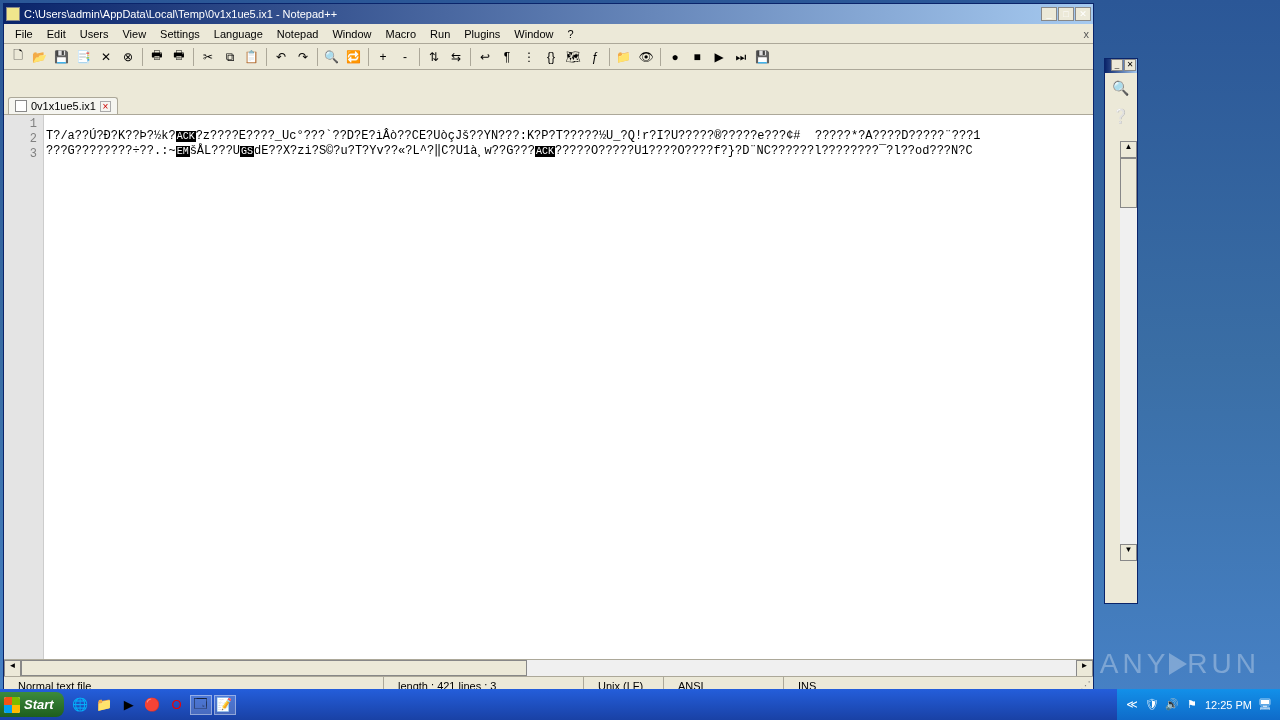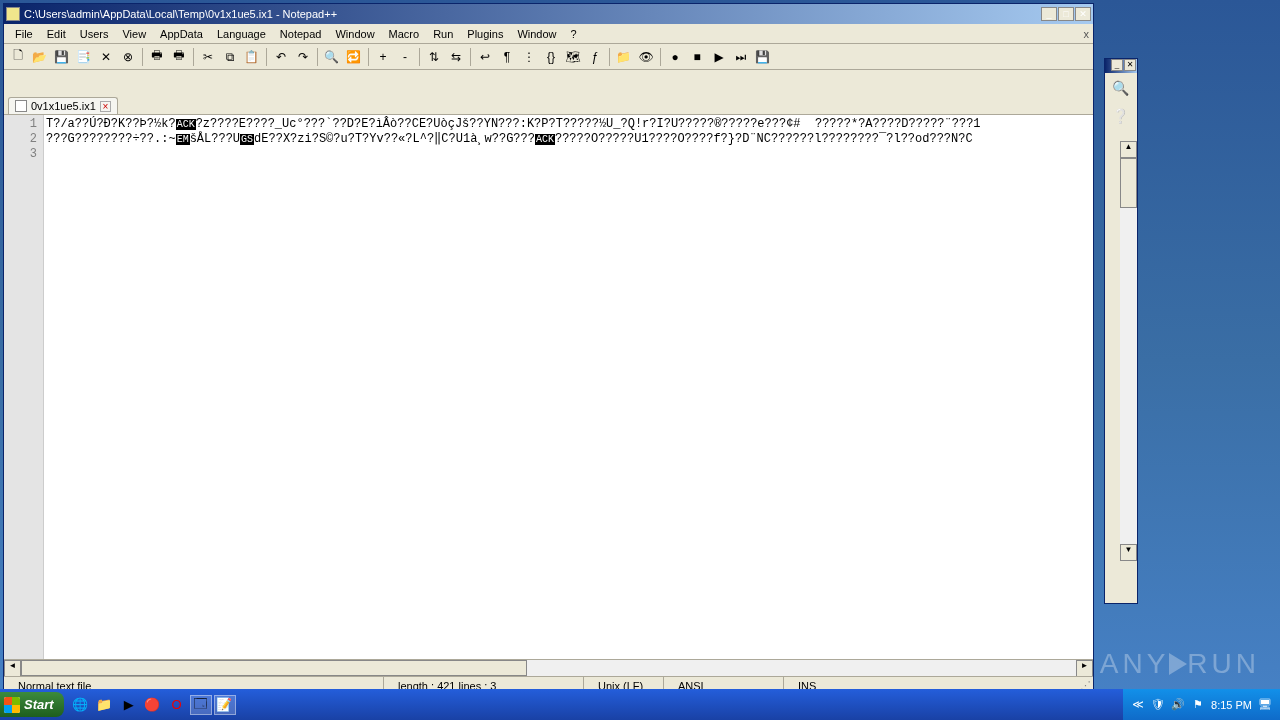--- a/index.html
+++ b/index.html
@@ -17,21 +17,21 @@
 .toolbar { height: 26px; background: #ece9d8; display: flex; align-items: center; padding: 2px 4px; gap: 2px; border-bottom: 1px solid #aca899; }
 .tool-btn { width: 20px; height: 20px; border: 1px solid transparent; display: flex; align-items: center; justify-content: center; cursor: pointer; font-size: 12px; }
 .tool-sep { width: 1px; height: 18px; background: #aca899; margin: 0 2px; }
 .tabbar { height: 22px; background: #ece9d8; display: flex; align-items: flex-end; padding: 0 4px; border-bottom: 1px solid #aca899; margin-top: 23px; }
 .tab { display: flex; align-items: center; gap: 4px; padding: 2px 6px; background: #f5f5f0; border: 1px solid #aca899; border-bottom: none; border-radius: 3px 3px 0 0; font-size: 11px; cursor: pointer; }
 .tab-icon { width: 12px; height: 12px; background: #fff; border: 1px solid #888; }
 .tab-close { width: 11px; height: 11px; color: #c00; font-size: 10px; cursor: pointer; border: 1px solid #aaa; line-height: 9px; text-align: center; }
 .editor-wrap { flex: 1; display: flex; background: #fff; position: relative; overflow: hidden; }
 .linenums { width: 40px; background: #e4e4e4; color: #808080; font-family: 'Courier New', monospace; font-size: 12px; padding: 2px 6px 2px 0; text-align: right; border-right: 1px solid #ccc; }
 .linenums div { height: 15px; line-height: 15px; }
-.editor { flex: 1; font-family: 'Courier New', monospace; font-size: 12px; padding: 2px 2px; overflow: hidden; white-space: pre; }
+.editor { flex: 1; font-family: 'Courier New', monospace; font-size: 12px; padding: 14px 2px; overflow: hidden; white-space: pre; }
 .editor div { height: 15px; line-height: 15px; }
 .ctrl-char { background: #000; color: #fff; font-size: 10px; padding: 0 1px; }
 .hscroll { height: 17px; background: #ece9d8; display: flex; border-top: 1px solid #aca899; }
 .hscroll-btn { width: 17px; height: 17px; background: #ece9d8; border: 1px solid #888; font-size: 8px; text-align: center; cursor: pointer; }
 .hscroll-track { flex: 1; background: #f0f0f0; position: relative; }
 .hscroll-thumb { position: absolute; left: 0; width: 48%; height: 100%; background: #ece9d8; border: 1px solid #888; }
 .statusbar { height: 18px; background: #ece9d8; display: flex; align-items: center; font-size: 11px; border-top: 1px solid #aca899; }
 .status-cell { padding: 0 14px; border-right: 1px solid #aca899; height: 100%; display: flex; align-items: center; }
 .status-grip { margin-left: auto; padding: 0 2px; color: #888; }
 
@@ -71,21 +71,21 @@
         <div class="tbtn">□</div>
         <div class="tbtn">✕</div>
       </div>
     </div>
 
     <div class="menubar">
       <div class="menu-item">File</div>
       <div class="menu-item">Edit</div>
       <div class="menu-item">Users</div>
       <div class="menu-item">View</div>
-      <div class="menu-item">AppData</div>
+      <div class="menu-item">Settings</div>
       <div class="menu-item">Language</div>
       <div class="menu-item">Notepad</div>
       <div class="menu-item">Window</div>
       <div class="menu-item">Macro</div>
       <div class="menu-item">Run</div>
       <div class="menu-item">Plugins</div>
       <div class="menu-item">Window</div>
       <div class="menu-item">?</div>
       <div class="menu-close">x</div>
     </div>
@@ -210,18 +210,18 @@
       <div class="task-icon">🔴</div>
       <div class="task-icon" style="color:#e00">O</div>
       <div class="task-icon active">🗔</div>
       <div class="task-icon active">📝</div>
     </div>
     <div class="systray">
       <div class="tray-icon">≪</div>
       <div class="tray-icon">🛡</div>
       <div class="tray-icon">🔊</div>
       <div class="tray-icon">⚑</div>
-      <span>8:15 PM</span>
+      <span>12:25 PM</span>
       <div class="tray-icon">🖥</div>
     </div>
   </div>
 
 </div>
 
 </body></html>

